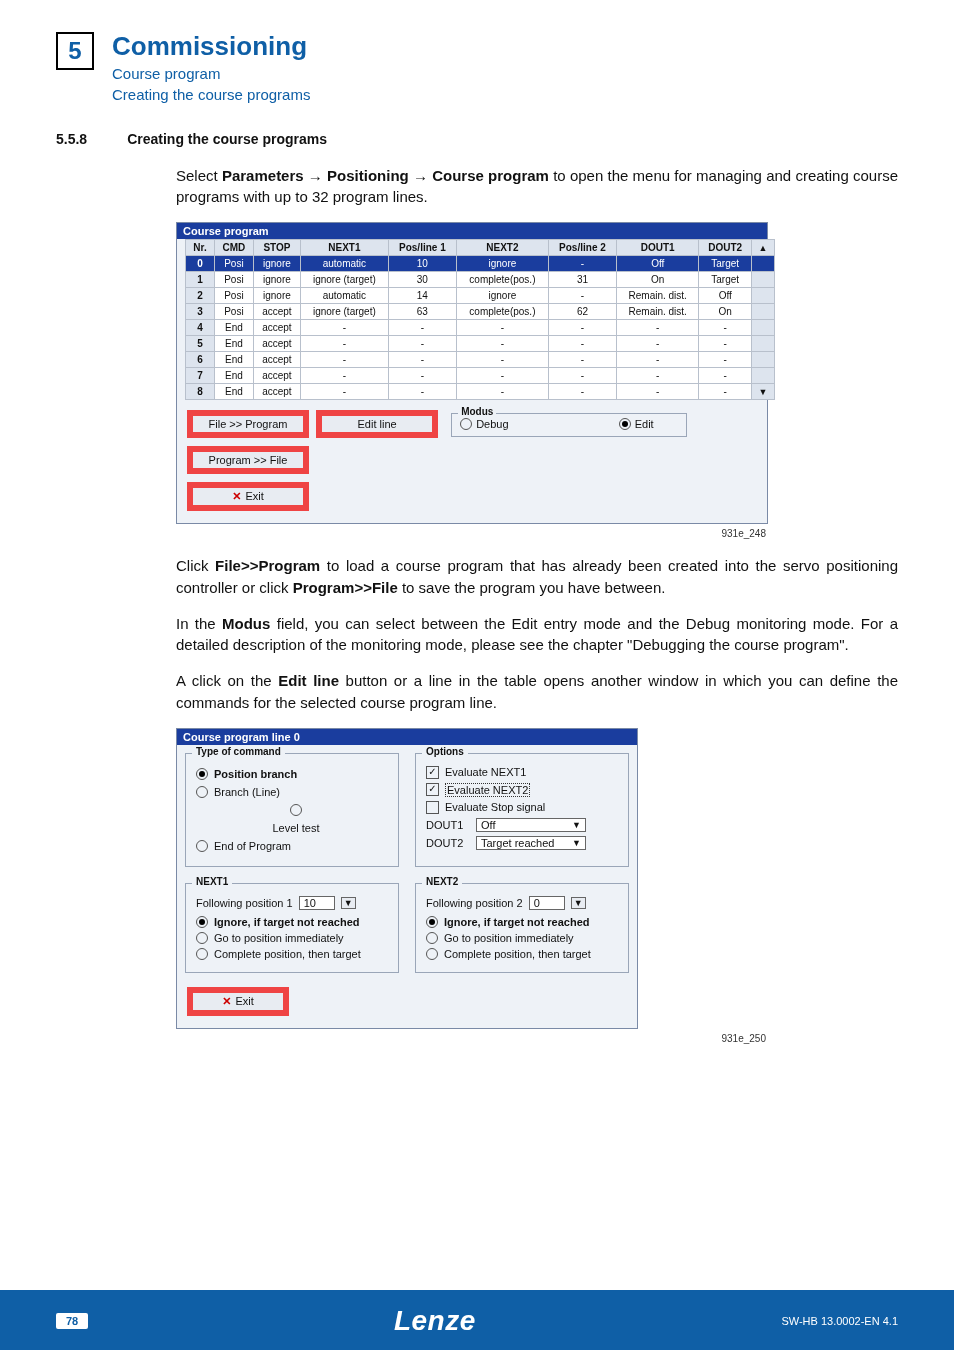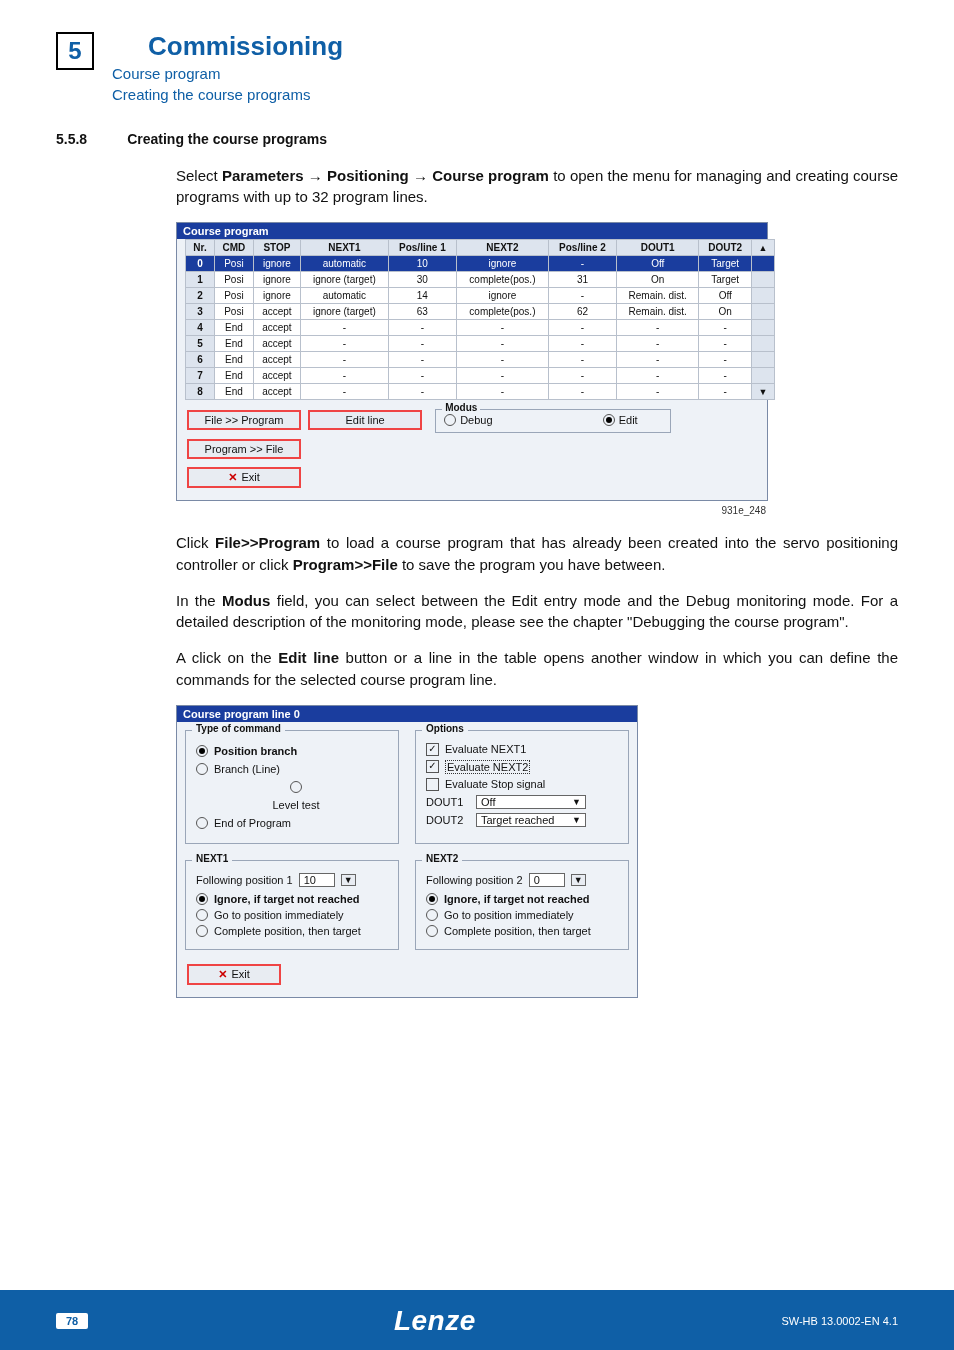--- a/index.html
+++ b/index.html
@@ -30,21 +30,20 @@
     justify-content: center;
     font-size: 24px;
     font-weight: 700;
     color: #0f5fa6;
   }
   .hdr-titles .main-title {
     font-size: 26px;
     font-weight: 700;
     color: #0f5fa6;
     line-height: 1.1;
-    margin-left: 36px;
   }
   .hdr-titles .sub-title {
     font-size: 15px;
     color: #0f5fa6;
     margin-top: 4px;
   }
   .section-label {
     display: flex;
     gap: 40px;
     font-weight: 700;
@@ -125,21 +124,21 @@
     position: absolute;
     top: -8px;
     left: 6px;
     background: #eef2f7;
     font-size: 10px;
     font-weight: 700;
     padding: 0 3px;
   }
   .btn {
     display: inline-block;
-    border: 2px solid #ef4444;
+    border: 6px solid #ef4444;
     background: #e8ecf2;
     font-size: 11px;
     padding: 2px 10px;
     margin: 2px 4px 2px 0;
     min-width: 90px;
     text-align: center;
   }
   .btn .x { color:#c00; font-weight:700; margin-right:4px;}
   .radio { display:inline-flex; align-items:center; gap:4px; margin-right:14px; font-size:11px;}
   .radio-dot {
@@ -506,20 +505,21 @@
               </div>
             </div>
         </div>
       </div>
       <div class="exit-row">
         <span class="btn" style="min-width:70px;">
           <span class="x">✕</span><span>Exit</span>
         </span>
       </div>
     </div>
+    <div class="fig-caption" style="width:590px;">931e_250</div>
 
   </div>
 </div>
 
 <div class="foot-bar">
   <span class="pg">78</span>
   <span class="logo">Lenze</span>
   <span>SW-HB 13.0002-EN   4.1</span>
 </div>
 

